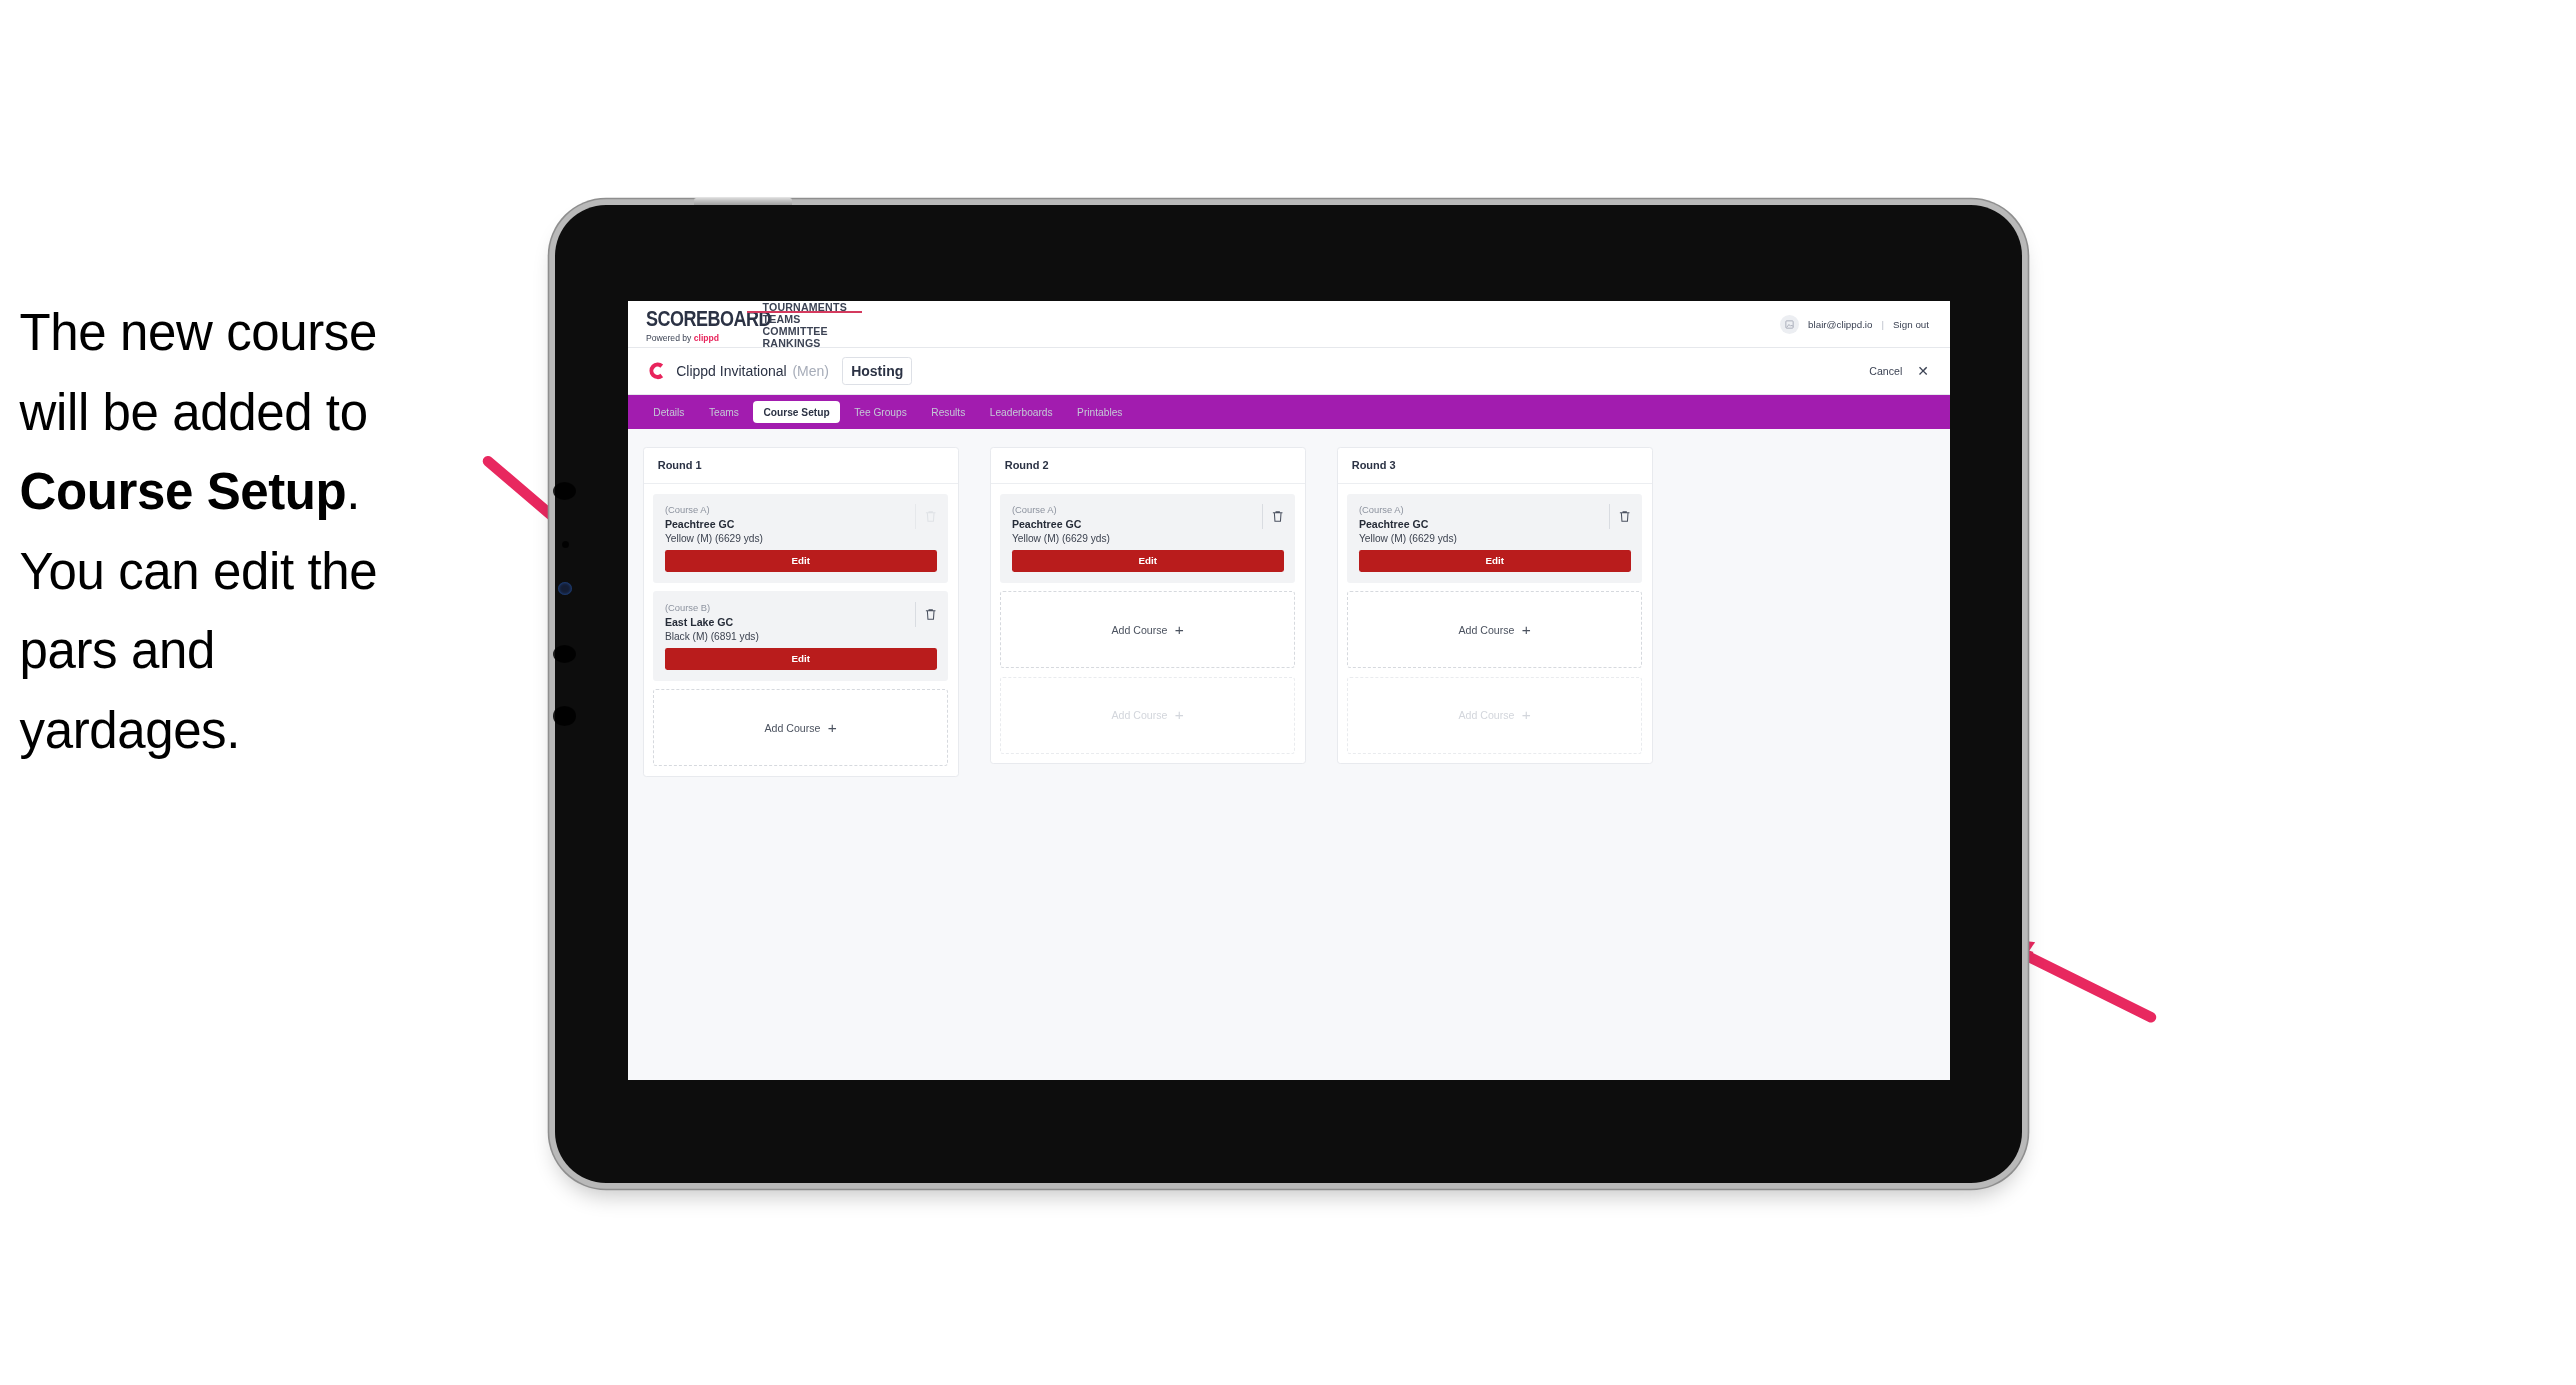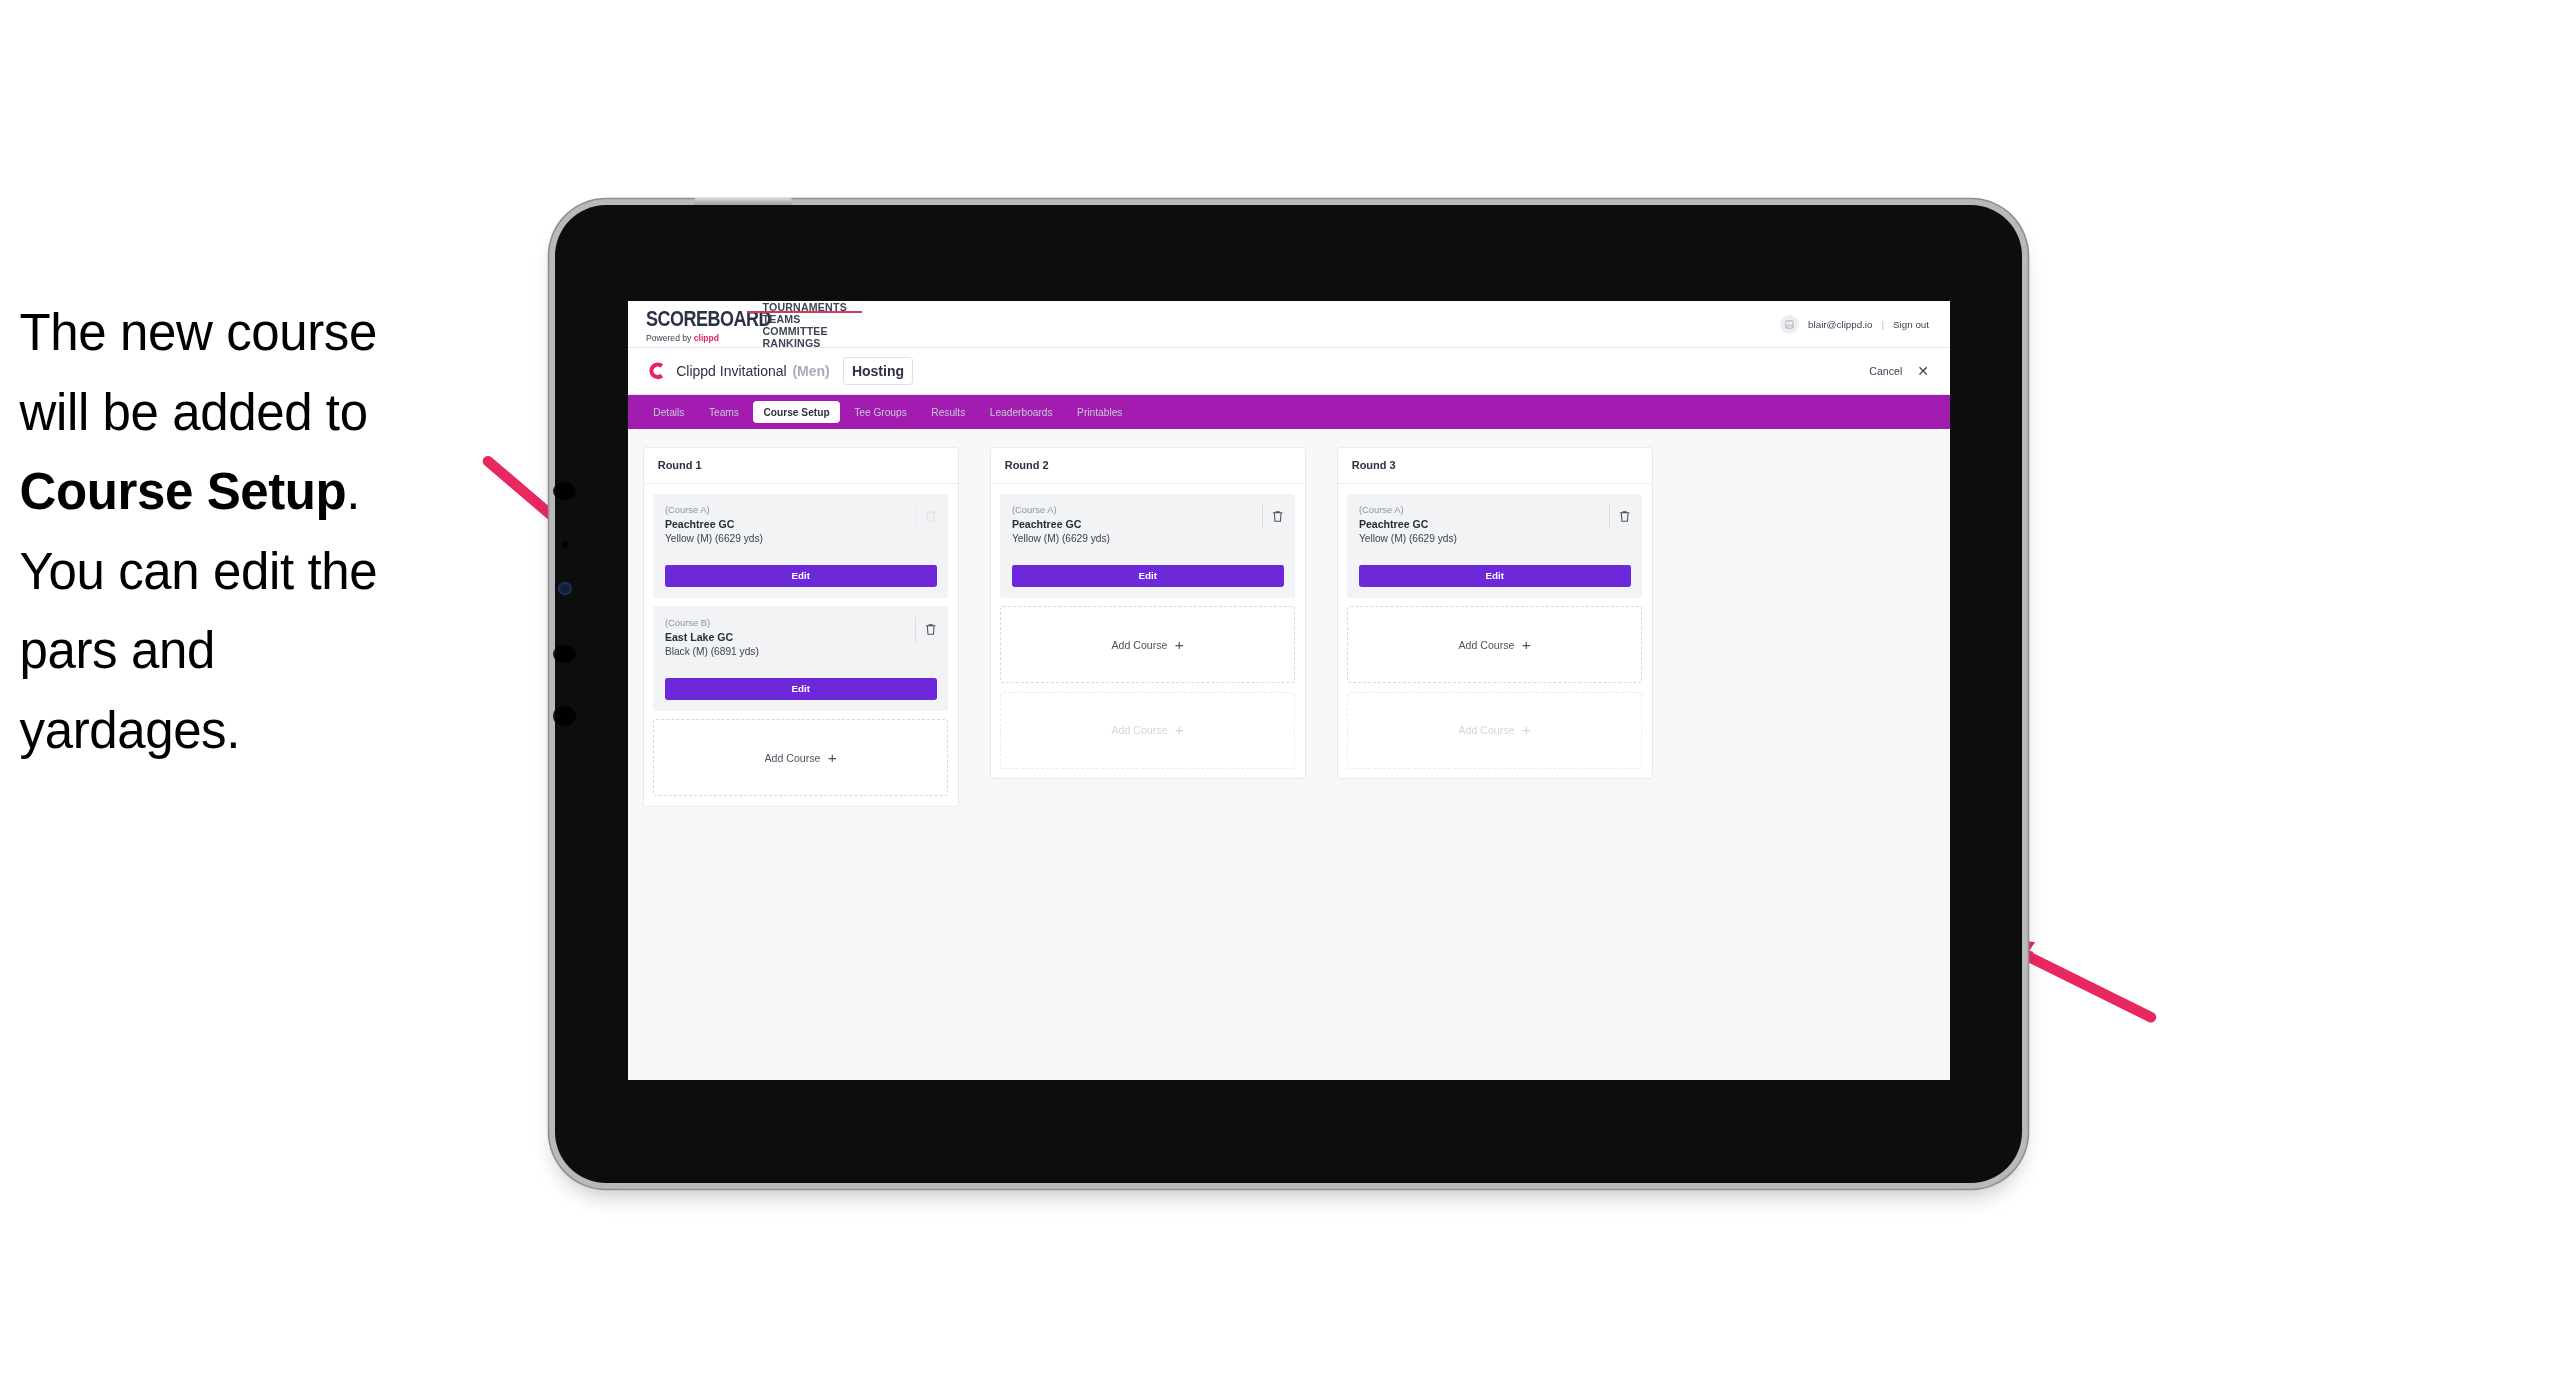--- a/index.html
+++ b/index.html
@@ -127,21 +127,21 @@
     display: flex; align-items: center;
     padding: 0 21px 0 18px;
     border-bottom: 0.8px solid #e6e8ec;
   }
   #tour-logo {
     width: 19.6px; height: 19.6px; margin-right: 10.6px;
     position: relative; flex: none;
   }
   #tour-logo svg { display: block; }
   #tour-name { font-size: 14px; color: #2b3244; font-weight: 500; }
-  #tour-gender { font-size: 14px; color: #a6acb8; margin-left: 5.7px; font-weight: bold; }
+  #tour-gender { font-size: 14px; color: #a6acb8; margin-left: 5.7px; }
   #tour-badge {
     margin-left: 13px; padding: 4.9px 8.2px;
     border: 0.8px solid #dde0e6; border-radius: 3.3px;
     font-size: 14px; font-weight: 700; color: #2b3244;
     background: #fff;
   }
   #cancel-group {
     margin-left: auto; display: flex; align-items: center; gap: 15px;
     font-size: 10.6px; color: #3c4354; cursor: pointer;
   }
@@ -191,22 +191,22 @@
   .cc-tee   { font-size: 10.2px; color: #3d4350; }
   .cc-actions {
     position: absolute; right: 11.4px; top: 10.6px;
     display: flex; align-items: center; gap: 9px;
   }
   .cc-divider { width: 0.8px; height: 25px; background: #d9dce1; }
   .cc-divider.faded { background: #e6e8eb; }
   .trash { cursor: pointer; line-height: 0; }
   .trash svg { display: block; }
   .btn-edit {
-    margin-top: 21px; height: 22px;
-    background: #6d28d9; color: #fff;
+    margin-top: 6px; height: 22px;
+    background: #b91c1c; color: #fff;
     border-radius: 2.4px; font-size: 9.8px; font-weight: 600;
     display: flex; align-items: center; justify-content: center;
     cursor: pointer;
   }
 
   .add-card {
     border: 0.8px dashed #d6d9de; border-radius: 3.3px;
     height: 77px;
     display: flex; align-items: center; justify-content: center;
     gap: 7.3px; cursor: pointer;

